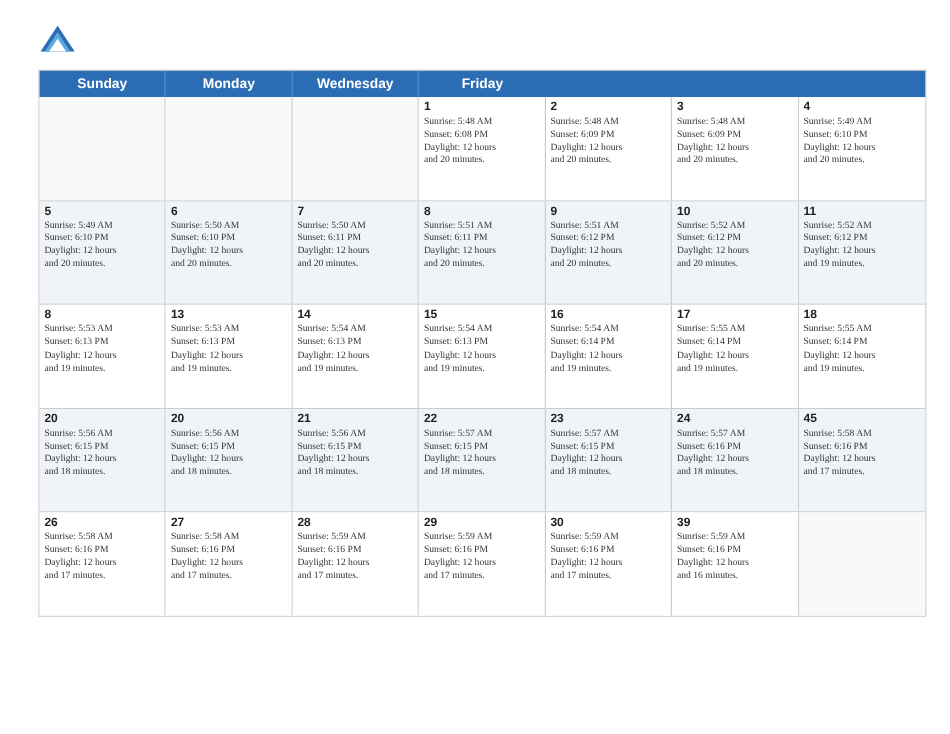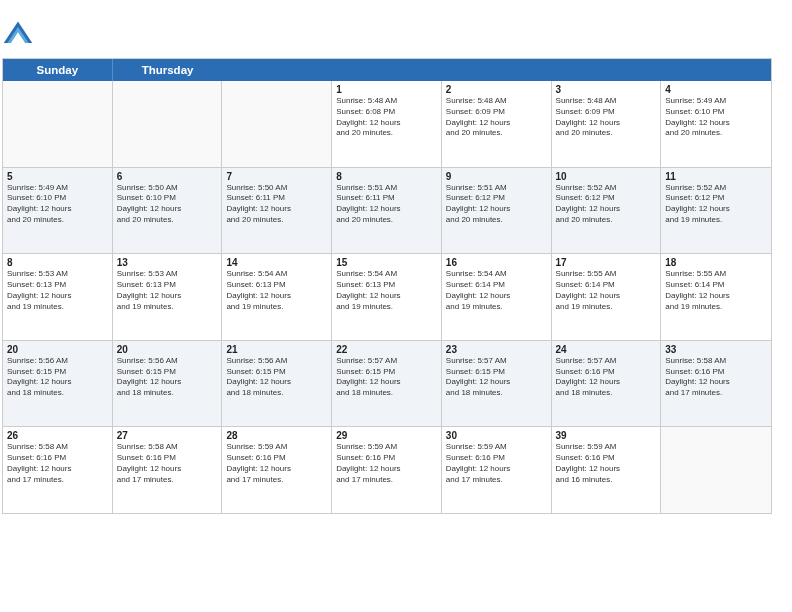--- a/index.html
+++ b/index.html
@@ -6,21 +6,21 @@
     body {
       font-family: Arial, sans-serif;
       background: #fff;
       width: 792px;
       height: 612px;
       overflow: hidden;
     }
     .page {
       width: 792px;
       height: 524px;
-      padding: 18px 20px 10px 2px;
+      padding: 18px 20px 10px 32px;
       display: flex;
       flex-direction: column;
     }
     .header {
       display: flex;
       justify-content: space-between;
       align-items: flex-start;
       margin-bottom: 8px;
     }
     .logo {
@@ -107,20 +107,21 @@
     .day-number {
       font-size: 10px;
       font-weight: bold;
       color: #222;
       margin-bottom: 1px;
     }
     .cell-text {
       font-size: 8px;
       color: #333;
       line-height: 1.35;
+      font-family: Liberation Serif, serif;
     }
     .empty { background: #f9f9f9; }
   </style>
 </head>
 <body>
 
 <div class="page">
   <div class="header">
     <div class="logo">
       <svg class="logo-icon" viewBox="0 0 36 36">
@@ -135,21 +136,23 @@
     </div>
     <div class="title-block">
       <div class="title-month"></div>
       <div class="title-location"></div>
     </div>
   </div>
 
   <div class="calendar">
     <div class="cal-header">
     <div class="cal-header-cell">Sunday</div>
-        <div class="cal-header-cell">Thursday</div>
+        <div class="cal-header-cell">Monday</div>
+        <div class="cal-header-cell">Wednesday</div>
+        <div class="cal-header-cell">Friday</div>
       </div>
     <div class="cal-body">
     <div class="cal-row">
           <div class="cal-cell empty"></div>
           <div class="cal-cell empty"></div>
           <div class="cal-cell empty"></div>
           <div class="cal-cell">
             <div class="day-number">1</div>
             <div class="cell-text" style="white-space: pre-line;">Sunrise: 5:48 AM
 Sunset: 6:08 PM
@@ -317,21 +320,21 @@
 and 18 minutes.</div>
           </div>
           <div class="cal-cell alt-row">
             <div class="day-number">24</div>
             <div class="cell-text" style="white-space: pre-line;">Sunrise: 5:57 AM
 Sunset: 6:16 PM
 Daylight: 12 hours
 and 18 minutes.</div>
           </div>
           <div class="cal-cell alt-row">
-            <div class="day-number">33</div>
+            <div class="day-number">45</div>
             <div class="cell-text" style="white-space: pre-line;">Sunrise: 5:58 AM
 Sunset: 6:16 PM
 Daylight: 12 hours
 and 17 minutes.</div>
           </div>
         </div>
         <div class="cal-row">
           <div class="cal-cell">
             <div class="day-number">26</div>
             <div class="cell-text" style="white-space: pre-line;">Sunrise: 5:58 AM

